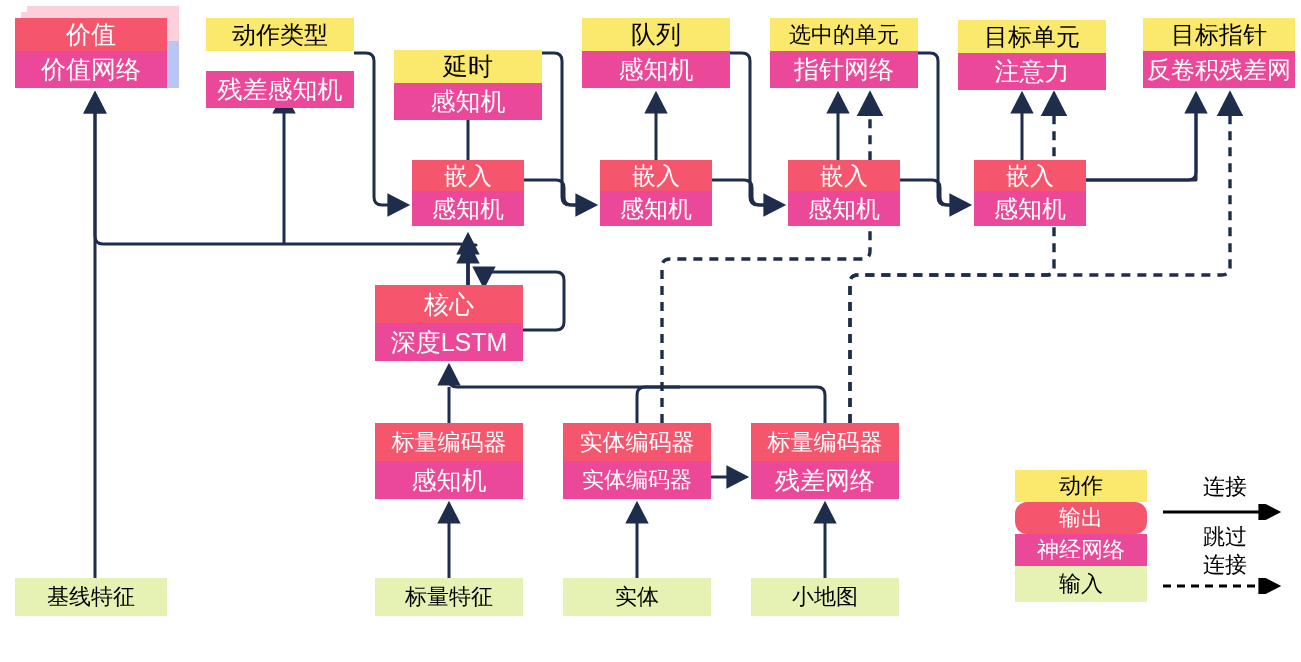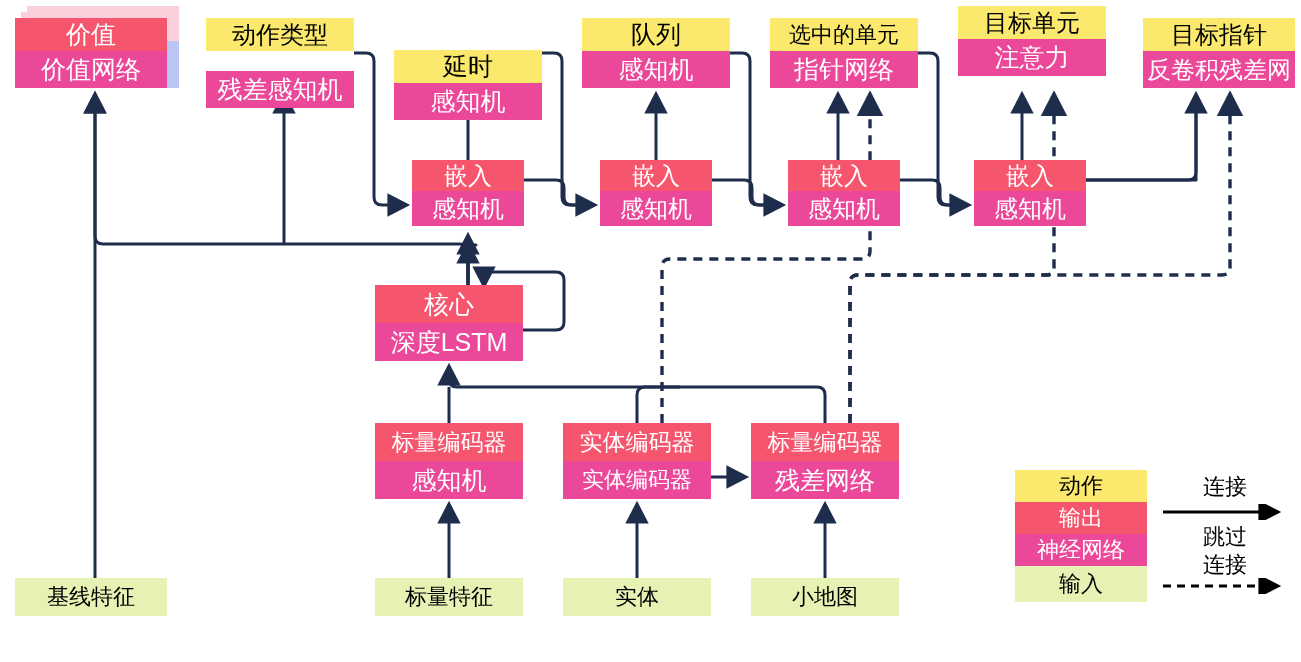--- a/index.html
+++ b/index.html
@@ -115,21 +115,21 @@
   <div class="node" style="left:582px;top:18px;width:148px;height:70px;">
     <div class="cell cap-action" style="height:33px;font-size:25px;">队列</div>
     <div class="cell cap-nn" style="height:37px;font-size:25px;">感知机</div>
   </div>
 
   <div class="node" style="left:770px;top:18px;width:148px;height:70px;">
     <div class="cell cap-action" style="height:33px;font-size:22px;">选中的单元</div>
     <div class="cell cap-nn" style="height:37px;font-size:25px;">指针网络</div>
   </div>
 
-  <div class="node" style="left:958px;top:6px;width:148px;height:60px;">
+  <div class="node" style="left:958px;top:20px;width:148px;height:60px;">
     <div class="cell cap-action" style="height:33px;font-size:24px;">目标单元</div>
     <div class="cell cap-nn" style="height:37px;font-size:25px;">注意力</div>
   </div>
 
   <div class="node" style="left:1143px;top:18px;width:152px;height:70px;">
     <div class="cell cap-action" style="height:33px;font-size:24px;">目标指针</div>
     <div class="cell cap-nn" style="height:37px;font-size:24px;">反卷积残差网</div>
   </div>
 
   <div class="node" style="left:412px;top:160px;width:112px;height:66px;">
@@ -167,21 +167,21 @@
     <div class="cell cap-nn" style="height:38px;font-size:25px;">残差网络</div>
   </div>
 
   <div class="node cell cap-input" style="left:15px;top:578px;width:152px;height:38px;font-size:22px;">基线特征</div>
   <div class="node cell cap-input" style="left:375px;top:578px;width:148px;height:38px;font-size:22px;">标量特征</div>
   <div class="node cell cap-input" style="left:563px;top:578px;width:148px;height:38px;font-size:22px;">实体</div>
   <div class="node cell cap-input" style="left:751px;top:578px;width:148px;height:38px;font-size:22px;">小地图</div>
 
   <div class="legend" style="left:1015px;top:470px;width:275px;height:140px;">
     <div class="cell cap-action" style="position:absolute;left:0;top:0;width:132px;height:32px;font-size:22px;">动作</div>
-    <div class="cell cap-output" style="position:absolute;left:0;top:32px;width:132px;height:32px;font-size:22px;">输出</div>
+    <div class="cell cap-output" style="position:absolute;left:0;top:32px;width:132px;height:32px;font-size:22px;border-radius:12px;">输出</div>
     <div class="cell cap-nn" style="position:absolute;left:0;top:64px;width:132px;height:32px;font-size:22px;">神经网络</div>
     <div class="cell cap-input" style="position:absolute;left:0;top:96px;width:132px;height:36px;font-size:22px;">输入</div>
 
     <div class="leg-label" style="left:150px;top:2px;width:120px;font-size:22px;color:#000;">连接</div>
 
     <svg class="leg-rule" style="left:148px;top:34px;" width="130" height="16" viewBox="0 0 130 16" xmlns="http://www.w3.org/2000/svg">
       <line x1="0" y1="8" x2="114" y2="8" stroke="#000" stroke-width="3" marker-end="url(#ahleg)"></line>
     </svg>
 
     <div class="leg-label" style="left:150px;top:52px;width:120px;font-size:22px;color:#000;">跳过</div>

